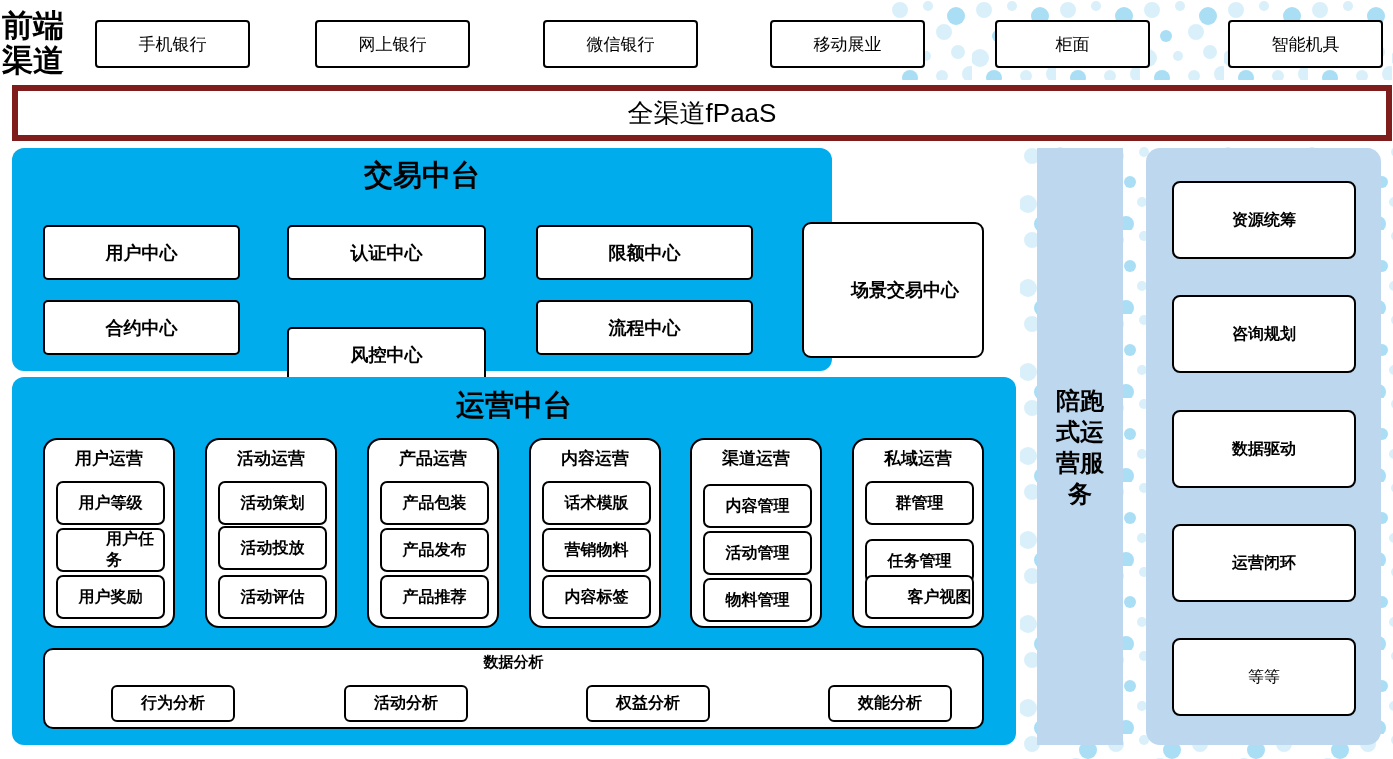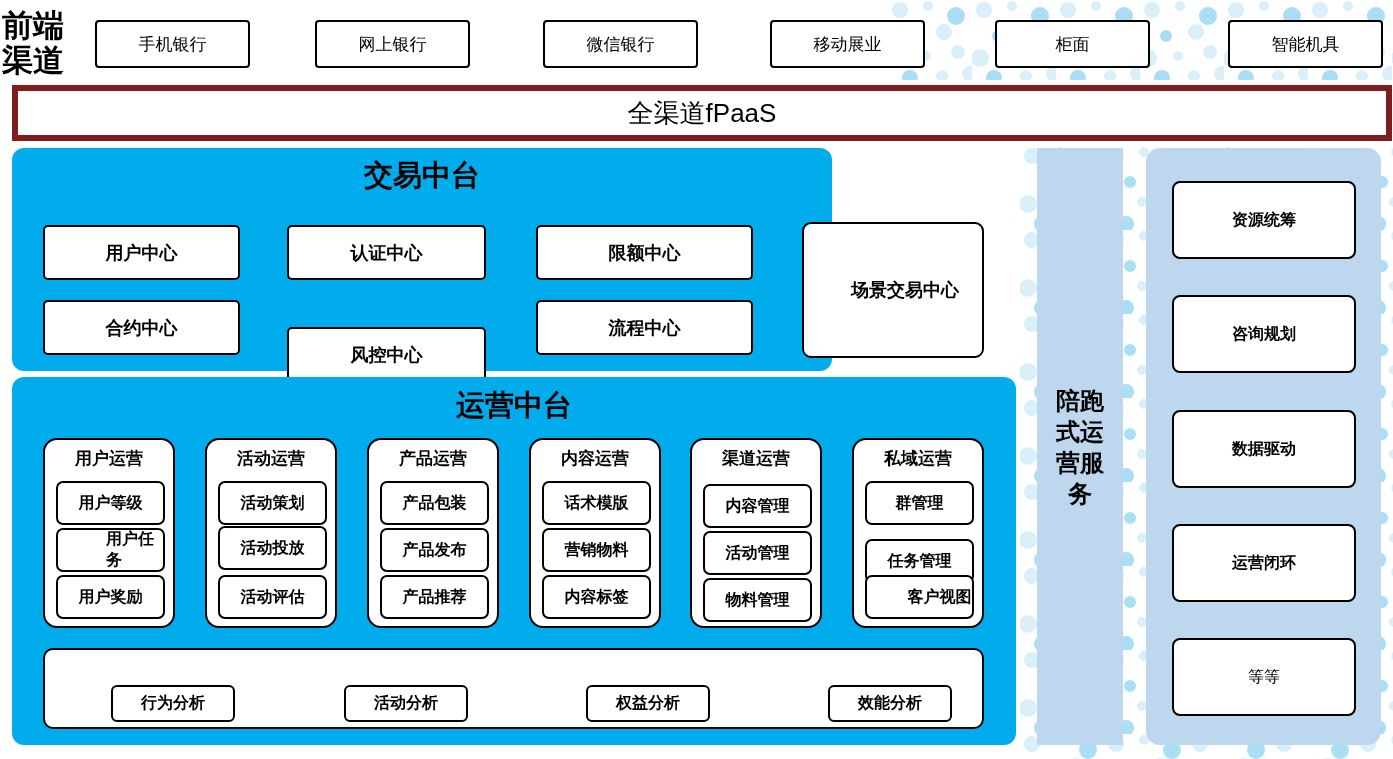--- a/index.html
+++ b/index.html
@@ -134,20 +134,21 @@
       <div class="abs wbox opitem" style="top:138px;">物料管理</div>
     </div>
     <div class="abs opcol" style="left:840px;">
       <div class="abs opcol-title">私域运营</div>
       <div class="abs wbox opitem" style="top:41px;">群管理</div>
       <div class="abs wbox opitem" style="top:99px;">任务管理</div>
       <div class="abs wbox opitem" style="top:135px;padding-left:40px;">客户视图</div>
     </div>
 
     <div class="abs" id="analysis">
+      <div class="abs" id="analysis-title">数据分析</div>
       <div class="abs wbox anitem" style="left:66px;">行为分析</div>
       <div class="abs wbox anitem" style="left:299px;">活动分析</div>
       <div class="abs wbox anitem" style="left:541px;">权益分析</div>
       <div class="abs wbox anitem" style="left:783px;">效能分析</div>
     </div>
   </div>
 
   <div class="abs" id="companion">
     <div id="companion-text">陪跑式运营服务</div>
   </div>

